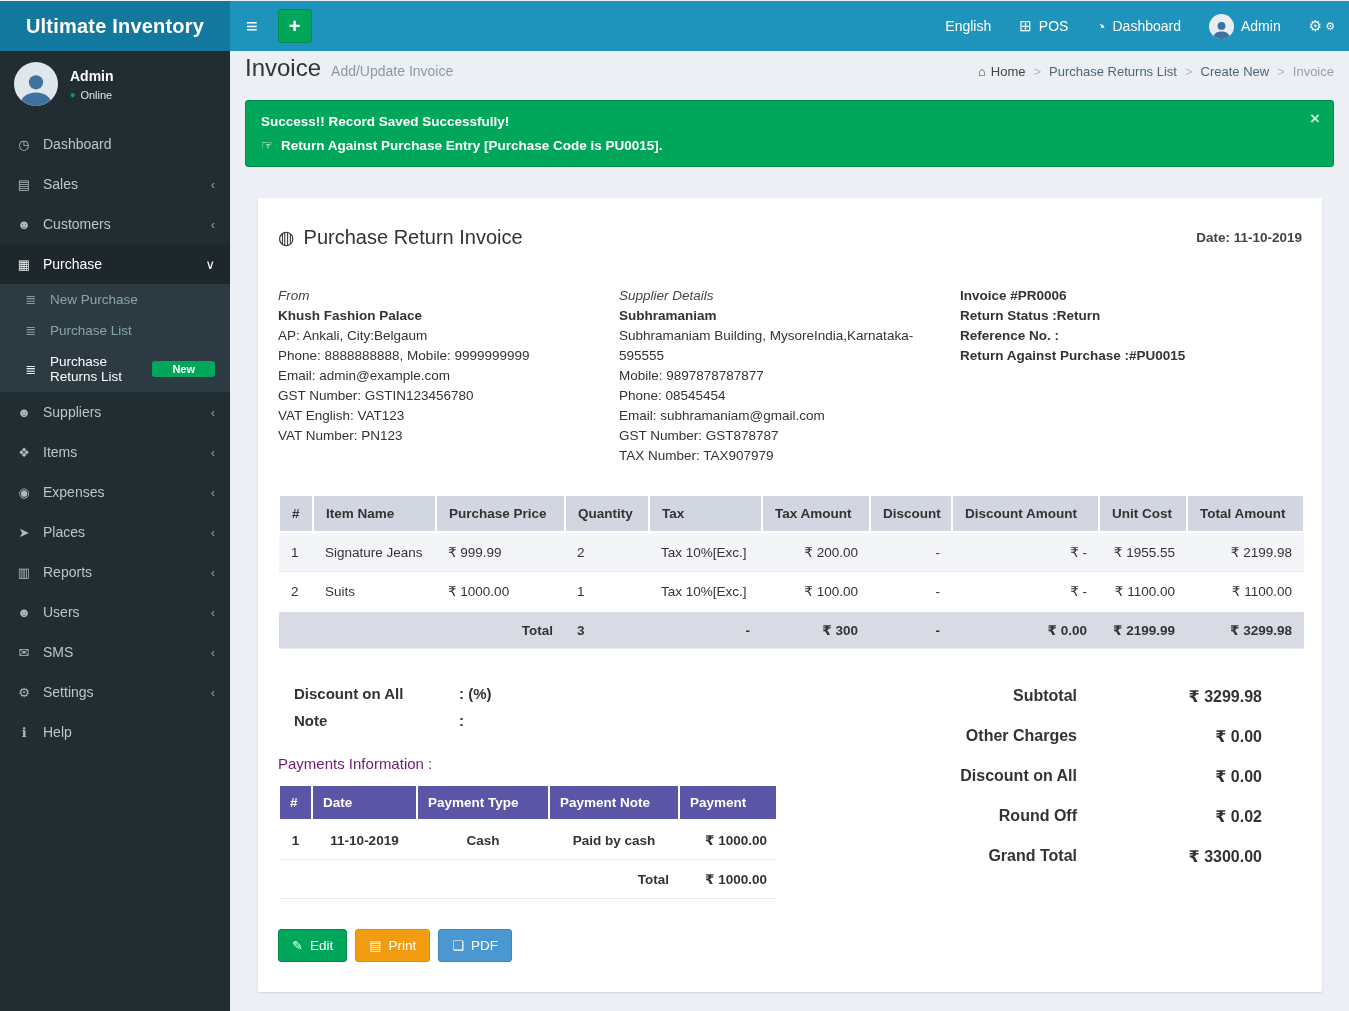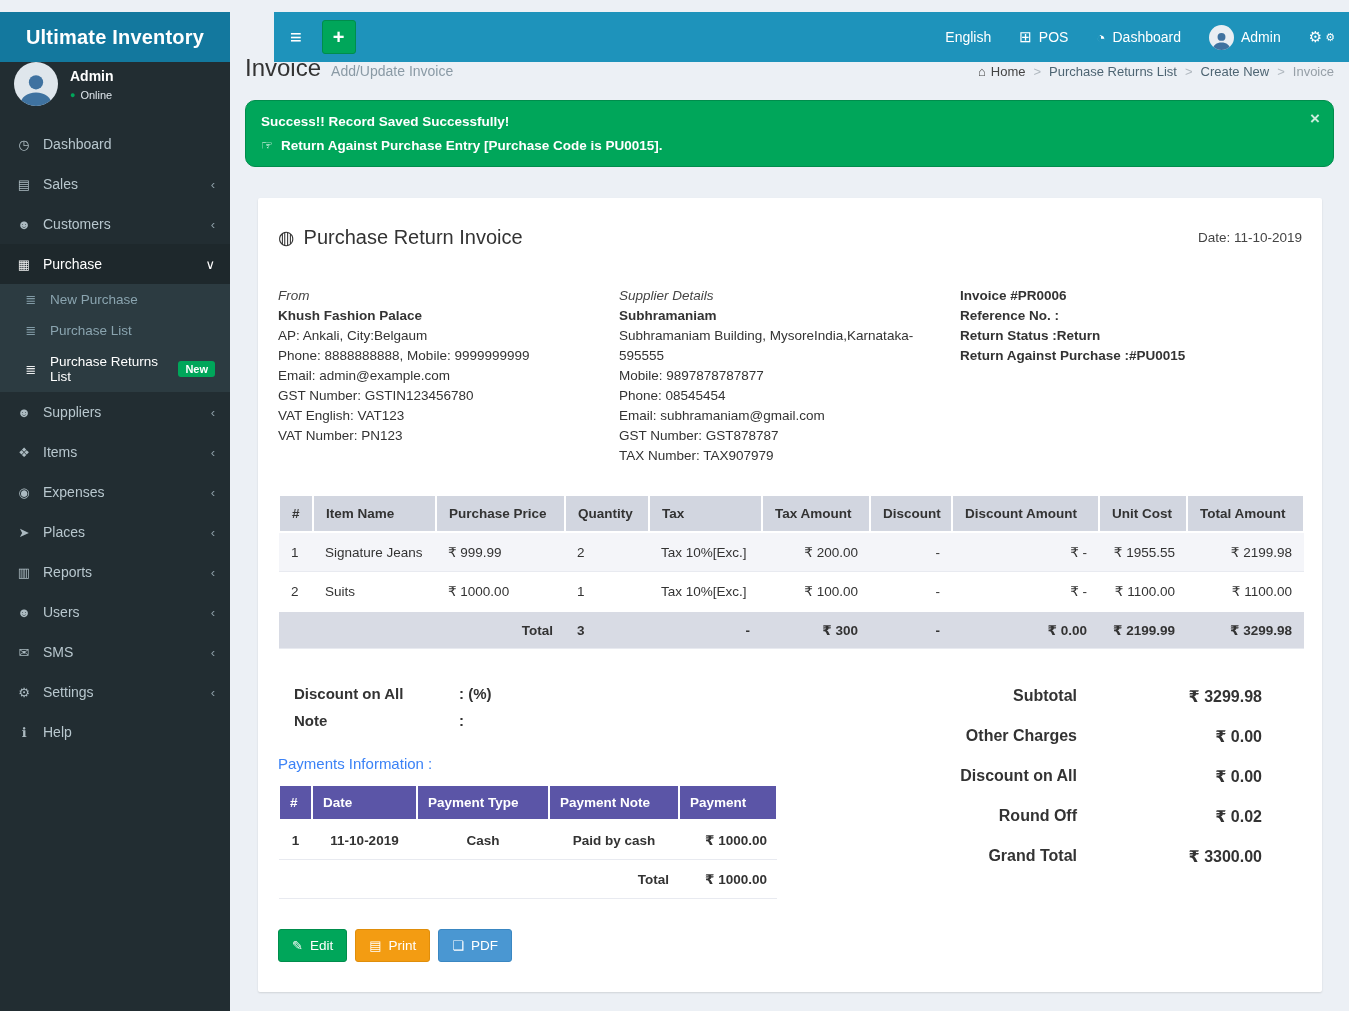--- a/index.html
+++ b/index.html
@@ -4,21 +4,21 @@
 <style>
   * { box-sizing: border-box; margin: 0; padding: 0; }
   html, body { width: 1349px; height: 1011px; overflow: hidden; }
   body {
     font-family: "Liberation Sans", "DejaVu Sans", sans-serif;
     background: #ecf0f5;
     color: #333;
   }
 
   
-  .navbar { position: fixed; top: 12px; left: 0; width: 100%; height: 50px; display: flex; z-index: 100; gap: 44px; }
+  .navbar { position: fixed; top: 1px; left: 0; width: 100%; height: 50px; display: flex; z-index: 100; }
   .logo {
     width: 230px; height: 50px; background: #13789e; color: #fff;
     font-size: 20px; font-weight: bold; display: flex; align-items: center; justify-content: center;
     cursor: pointer; letter-spacing: .2px;
   }
   .nav-main { flex: 1; background: #1e93bb; display: flex; align-items: center; }
   .hamburger { color: #fff; font-size: 20px; padding: 0 16px; height: 50px; display: flex; align-items: center; cursor: pointer; }
   .add-btn {
     width: 34px; height: 34px; background: #00a65a; border: 1px solid #008d4c; border-radius: 3px;
     color: #fff; font-size: 20px; font-weight: bold; display: flex; align-items: center; justify-content: center;
@@ -51,53 +51,53 @@
   }
   .menu-item .mi-icon { width: 18px; text-align: center; font-size: 13px; opacity: .92; flex: none; }
   .menu-item .chev { margin-left: auto; font-size: 13px; color: #8d9da5; }
   .menu-item.active { background: #1e282c; color: #fff; }
   .menu-item.active .chev { color: #fff; }
   .submenu { list-style: none; background: #2c3b41; }
   .submenu .menu-item { padding: 8px 15px 8px 22px; font-size: 13.5px; color: #8aa4af; }
   .submenu .menu-item.sub-active { color: #fff; }
   .badge-new {
     margin-left: 8px; background: #00a65a; color: #fff; font-size: 11px; font-weight: bold;
-    padding: 2px 7px; border-radius: 3px;
+    padding: 2px 20px; border-radius: 3px;
   }
 
   
   .content { margin-left: 230px; padding-top: 50px; min-height: 1011px; display: flex; flex-direction: column; }
   .page-header { display: flex; align-items: baseline; padding: 4px 15px 6px 15px; }
   .page-title { font-size: 24px; color: #333; font-weight: normal; }
   .page-subtitle { font-size: 14px; color: #8a9aa5; margin-left: 10px; }
   .breadcrumb { margin-left: auto; font-size: 13px; display: flex; gap: 8px; align-items: center; }
   .crumb { color: #444; cursor: pointer; display: flex; align-items: center; gap: 5px; }
   .crumb.link { color: #4e6573; }
   .crumb.current { color: #97a0a8; cursor: default; }
   .sep { color: #b0b8bf; }
 
   .alert {
     margin: 12px 15px 16px 15px; background: #00a65a; border: 1px solid #008d4c; color: #fff;
-    border-radius: 10px; padding: 13px 15px; position: relative;
+    border-radius: 3px; padding: 13px 15px; position: relative;
   }
   .alert .l1 { font-weight: bold; font-size: 13.5px; }
   .alert .l2 { font-size: 13.5px; margin-top: 8px; font-weight: bold; display: flex; gap: 8px; align-items: center; }
   .alert .close {
     position: absolute; top: 9px; right: 13px; color: rgba(255,255,255,.8);
     font-size: 17px; font-weight: bold; cursor: pointer; line-height: 1;
   }
 
   .card {
     background: #fff; margin: 15px 27px 25px 28px; padding: 28px 20px 30px 20px;
     box-shadow: 0 1px 2px rgba(0,0,0,.12); border-radius: 2px;
   }
   .inv-head { display: flex; justify-content: space-between; align-items: center; }
   .inv-title { font-size: 20px; color: #333; display: flex; align-items: center; gap: 9px; }
   .inv-title .glyph { font-size: 19px; }
-  .inv-date { font-size: 13.5px; color: #444; font-weight: normal; }
+  .inv-date { font-size: 13.5px; color: #444; font-weight: bold; }
 
   .inv-info { display: flex; margin-top: 37px; line-height: 20px; font-size: 13.5px; color: #333; }
   .info-col { width: 33.3%; padding-right: 24px; }
   .info-col .heading { font-style: italic; color: #444; }
   .info-col .name { font-weight: bold; }
   .meta-col div { font-weight: bold; }
 
   table { border-collapse: collapse; }
   .items-table { width: 100%; margin-top: 30px; font-size: 13.5px; color: #333; table-layout: fixed; }
   .items-table th {
@@ -106,21 +106,21 @@
   }
   .items-table td { padding: 11px 12px; border-bottom: 1px solid #e8eaf0; }
   .items-table tbody tr:nth-child(odd) { background: #f4f5f9; }
   .items-table .num { text-align: right; }
   .items-table tfoot td { background: #d8dbe4; font-weight: bold; border-top: 2px solid #fff; padding: 10px 12px; }
 
   .bottom { display: flex; margin-top: 26px; }
   .bottom-left { width: 56%; }
   .kv { display: flex; font-size: 15px; font-weight: bold; color: #333; margin: 10px 0 0 16px; }
   .kv .k { width: 165px; flex: none; }
-  .pay-heading { margin-top: 26px; color: #3b82f6; font-size: 15px; }
+  .pay-heading { margin-top: 26px; color: #701a75; font-size: 15px; }
 
   .pay-table { margin-top: 14px; font-size: 13.5px; color: #333; table-layout: fixed; }
   .pay-table th {
     background: #5b55a7; color: #fff; padding: 9px 10px; border: 2px solid #fff; border-top: none;
     text-align: left; font-size: 13.5px;
   }
   .pay-table td { padding: 11px 10px; border-bottom: 1px solid #e8eaf0; font-weight: bold; text-align: center; }
   .pay-table td.right { text-align: right; }
 
   .btn-row { margin-top: 30px; display: flex; gap: 8px; }
@@ -326,22 +326,22 @@
         <div class="name">Subhramaniam</div>
         <div>Subhramaniam Building, MysoreIndia,Karnataka-595555</div>
         <div>Mobile: 9897878787877</div>
         <div>Phone: 08545454</div>
         <div>Email: subhramaniam@gmail.com</div>
         <div>GST Number: GST878787</div>
         <div>TAX Number: TAX907979</div>
       </div>
       <div class="info-col meta-col">
         <div>Invoice #PR0006</div>
+        <div>Return Status :Return</div>
         <div>Reference No. :</div>
-        <div>Return Status :Return</div>
         <div>Return Against Purchase :#PU0015</div>
       </div>
     </div>
 
     <table class="items-table">
       <colgroup>
         <col style="width:34px">
           <col style="width:123px">
           <col style="width:129px">
           <col style="width:84px">

